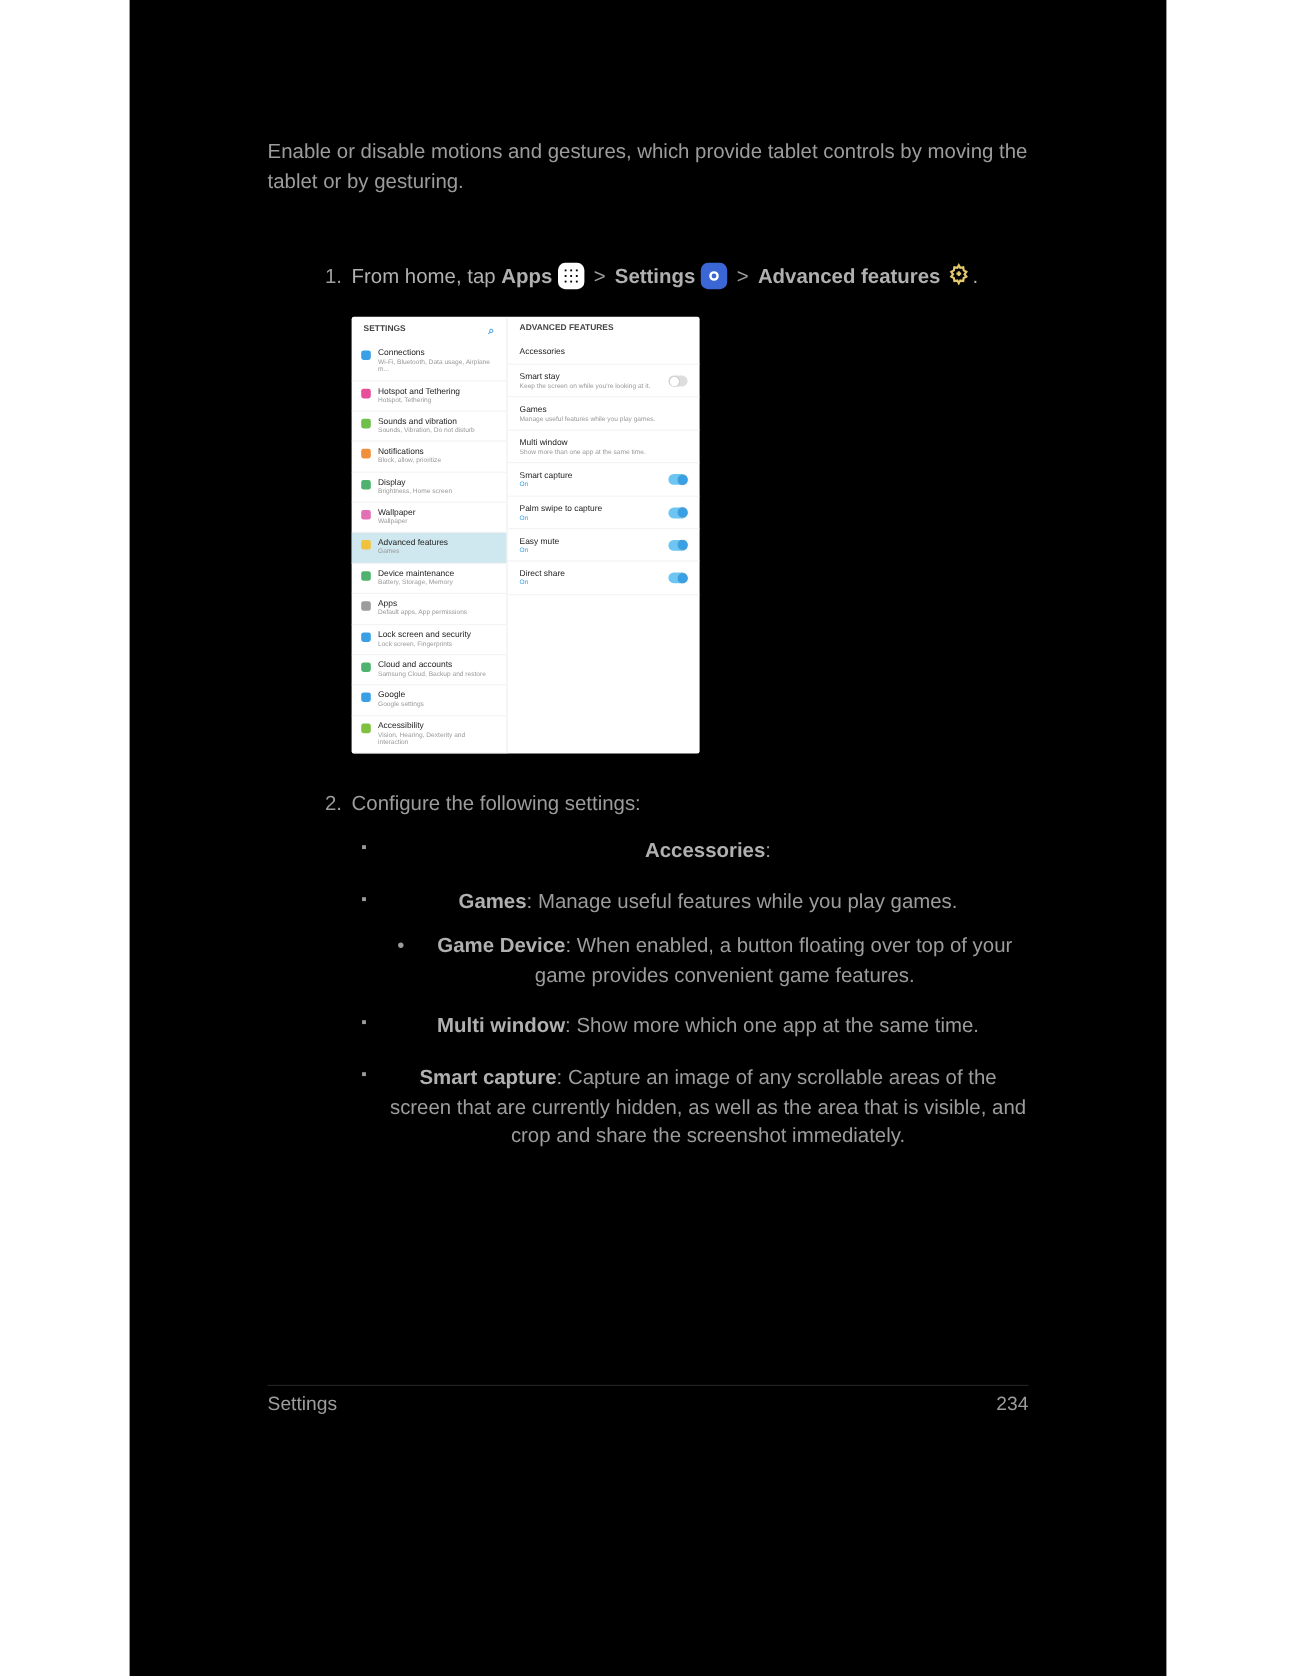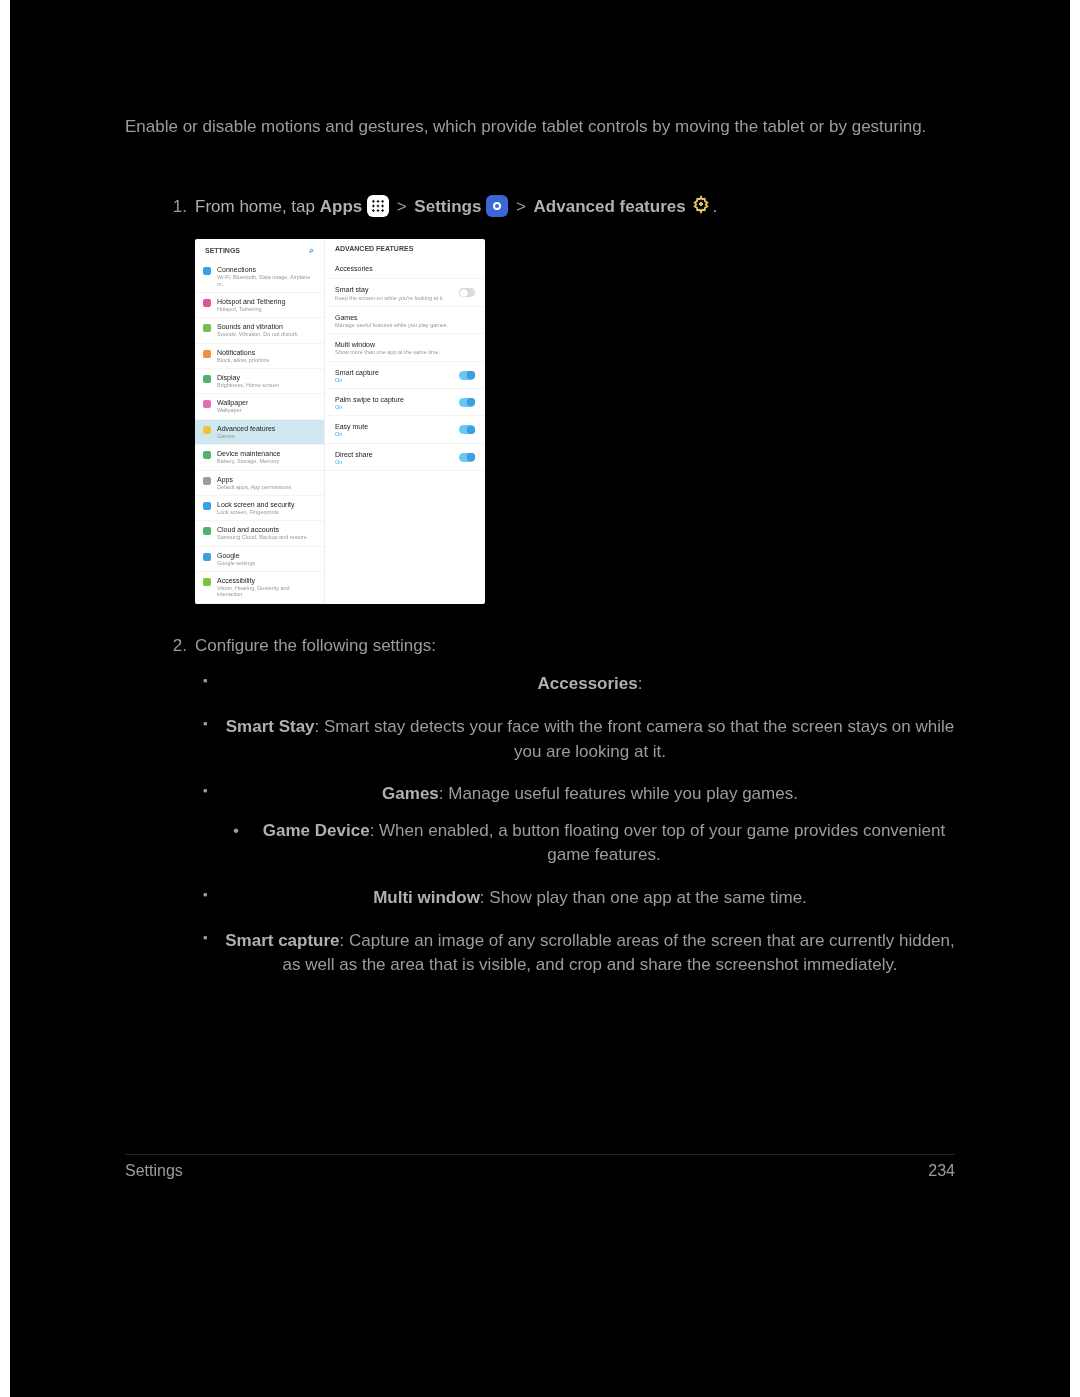--- a/index.html
+++ b/index.html
@@ -1,21 +1,21 @@
 <!DOCTYPE html>
 <html><head>
 <meta charset="utf-8">
 <style>
   html, body {
     margin: 0;
     padding: 0;
     background: #fff;
   }
   .page-wrap {
-    width: 1060px;
+    width: 864px;
     height: 1397px;
     margin: 0 auto;
     position: relative;
     box-sizing: border-box;
     padding: 115px 115px 0 115px;
     background: #000;
     font-family: Arial, Helvetica, sans-serif;
     color: #9c9c9c;
     font-size: 17px;
     line-height: 1.45;
@@ -345,25 +345,24 @@
             </div>
         </div>
       </div>
     </li>
 
     <li>
       <span class="num">2.</span>
       <span>Configure the following settings:</span>
       <ul class="squares" id="step2-items">
           <li><span class="b">Accessories</span><span>:</span></li>
-          <li><span class="b">Smart Stay</span><span>: Smart stay detects your face with the front camera so that the screen stays on while you are looking at it.</span></li>
           <li><span class="b">Games</span><span>: Manage useful features while you play games.</span><ul class="dots">
               <li><span class="b">Game Device</span><span>: When enabled, a button floating over top of your game provides convenient game features.</span></li>
             </ul></li>
-          <li><span class="b">Multi window</span><span>: Show play than one app at the same time.</span></li>
+          <li><span class="b">Multi window</span><span>: Show more which one app at the same time.</span></li>
           <li><span class="b">Smart capture</span><span>: Capture an image of any scrollable areas of the screen that are currently hidden, as well as the area that is visible, and crop and share the screenshot immediately.</span></li>
         </ul>
     </li>
   </ol>
 
   <div class="footer">
     <span>Settings</span>
     <span>234</span>
   </div>
 

